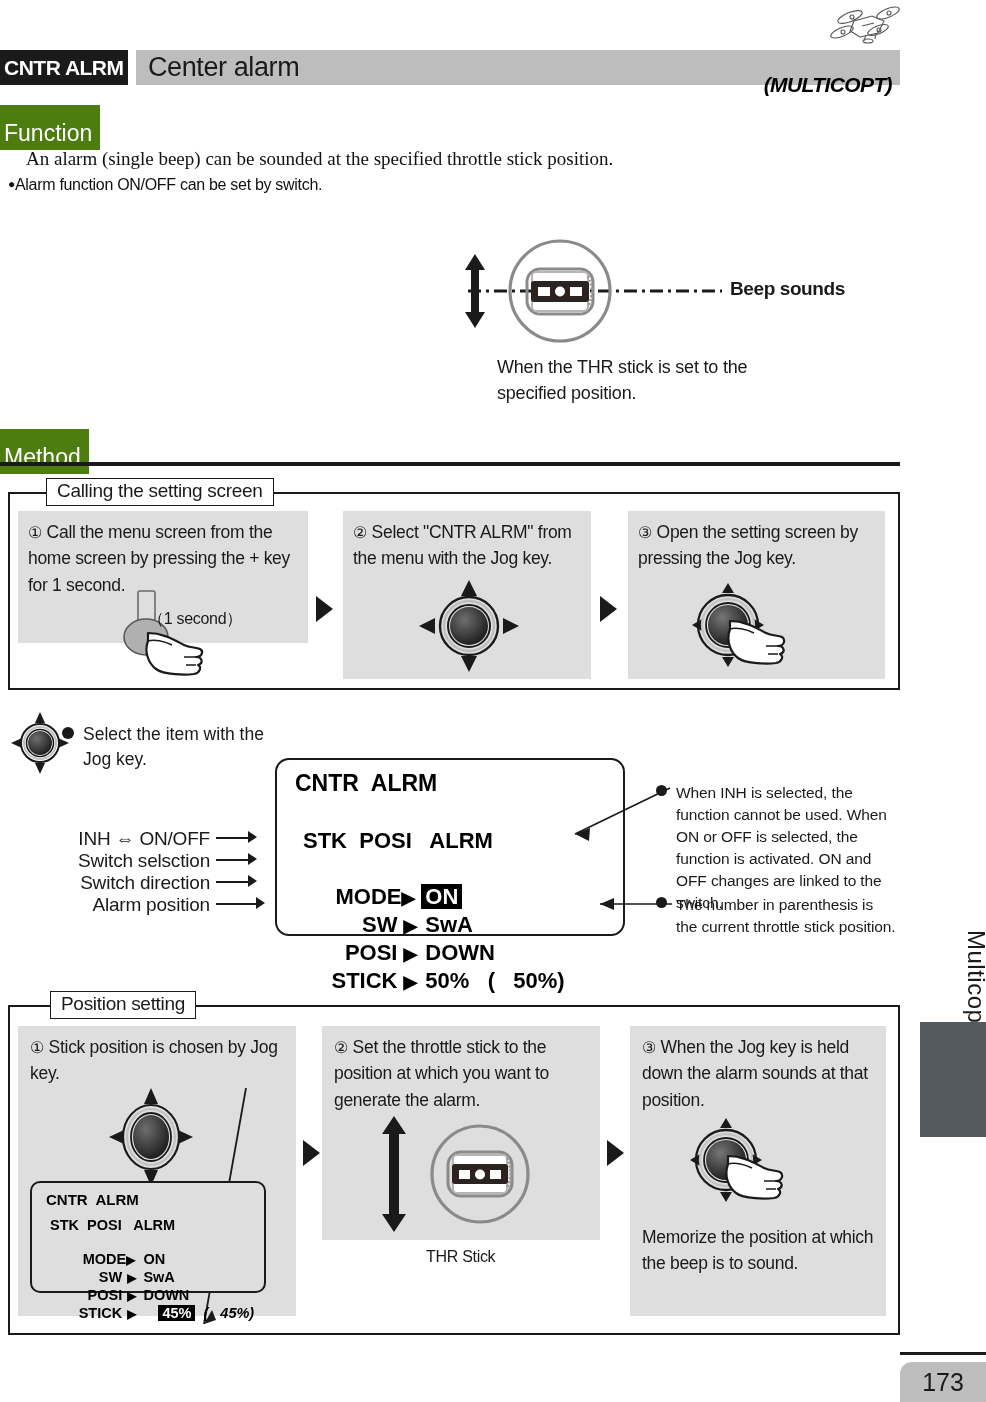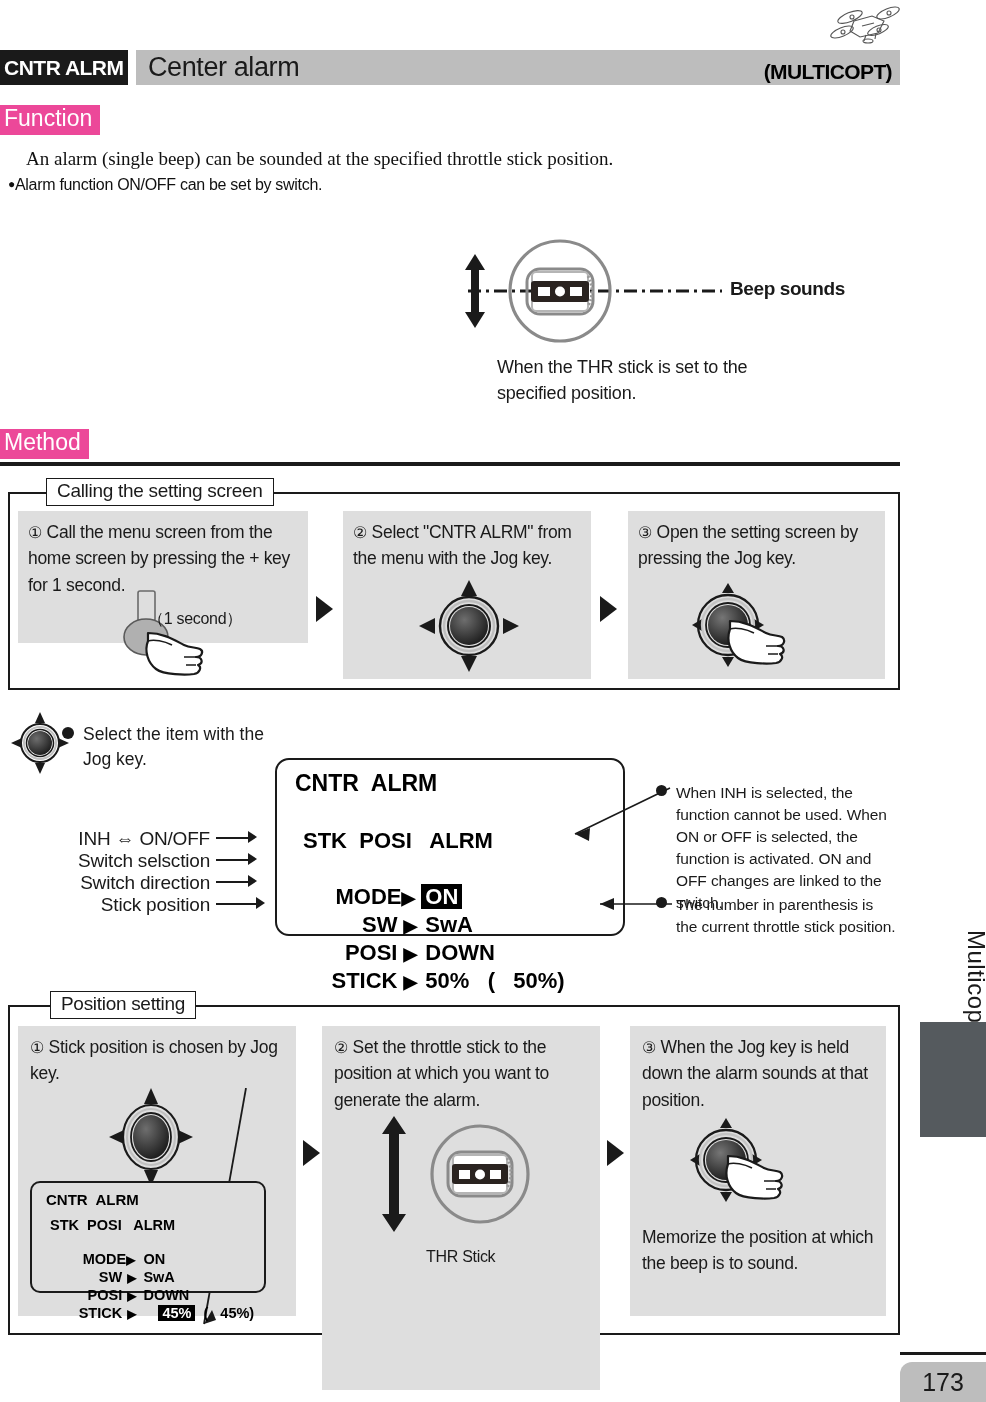--- a/index.html
+++ b/index.html
@@ -26,30 +26,30 @@
   }
   .header .bar {
     position:absolute; left:136px; top:0; right:0; height:35px;
     background:#bdbdbd;
   }
   .header .title {
     position:absolute; left:148px; top:0; height:41px; line-height:35px;
     font-size:27px; font-weight:400; color:#1a1a1a; letter-spacing:-0.4px;
   }
   .header .model {
-    position:absolute; right:8px; top:4px; height:35px; line-height:35px;
-    font-size:21px; font-weight:700; color:#000; letter-spacing:-0.6px;
+    position:absolute; right:8px; top:17px; height:35px; line-height:35px;
+    font-size:21px; font-weight:700; color:#000; letter-spacing:-0.6px;font-style:italic;
   }
 
   
   .tag-black {
     position:absolute;
-    background:#ec4899; color:#fff;
+    background:#4d7c0f; color:#fff;
     font-size:23px; font-weight:400;
-    padding:0 8px 3px 4px; line-height:1.18;
+    padding:15px 8px 3px 4px; line-height:1.18;
     white-space:nowrap;
   }
 
   
   .fn-line1 {
     position:absolute; left:26px; top:148px; width:860px;
     font-family:"Liberation Serif", serif; font-size:19px; color:#111;
   }
   .fn-line2 {
     position:absolute; left:8px; top:176px; width:860px;
@@ -333,21 +333,21 @@
 <div class="lead-arrow" style="left:248px; top:831px;"></div>
 
 <div class="callout-left" style="left:30px; top:850px; width:180px;">Switch selsction</div>
 <div class="lead-line" style="left:216px; top:859px; width:32px;"></div>
 <div class="lead-arrow" style="left:248px; top:853px;"></div>
 
 <div class="callout-left" style="left:30px; top:872px; width:180px;">Switch direction</div>
 <div class="lead-line" style="left:216px; top:881px; width:32px;"></div>
 <div class="lead-arrow" style="left:248px; top:875px;"></div>
 
-<div class="callout-left" style="left:60px; top:894px; width:150px;">Stick position</div>
+<div class="callout-left" style="left:60px; top:894px; width:150px;">Alarm position</div>
 <div class="lead-line" style="left:216px; top:903px; width:40px;"></div>
 <div class="lead-arrow" style="left:256px; top:897px;"></div>
 
 <svg style="position:absolute; left:440px; top:786px;" width="240" height="130" viewBox="0 0 240 130">
   <path d="M230 2 L135 48" stroke="#1a1a1a" stroke-width="1.6" fill="none"></path>
   <path d="M135 48 L150 42 L149 55 Z" fill="#1a1a1a"></path>
   <path d="M232 118 L160 118" stroke="#1a1a1a" stroke-width="1.6" fill="none"></path>
   <path d="M160 118 L174 112 L174 124 Z" fill="#1a1a1a"></path>
 </svg>
 
@@ -396,27 +396,27 @@
     <div class="lcd-row" style="left:18px; top:52px; font-size:14.5px;">
       <span style="display:inline-block; width:52px; text-align:right;">MODE</span><span style="font-size:12px;">▶</span><span style="margin-left:8px;">ON</span>
     </div>
     <div class="lcd-row" style="left:18px; top:70px; font-size:14.5px;">
       <span style="display:inline-block; width:48px; text-align:right;">SW</span><span style="font-size:12px; margin-left:5px;">▶</span><span style="margin-left:7px;">SwA</span>
     </div>
     <div class="lcd-row" style="left:14px; top:88px; font-size:14.5px;">
       <span style="display:inline-block; width:52px; text-align:right;">POSI</span><span style="font-size:12px; margin-left:5px;">▶</span><span style="margin-left:7px;">DOWN</span>
     </div>
     <div class="lcd-row" style="left:8px; top:106px; font-size:14.5px;">
-      <span style="display:inline-block; width:58px; text-align:right;">STICK</span><span style="font-size:12px; margin-left:5px;">▶</span><span class="hl" style="margin-left:22px;">45%</span><span style="margin-left:8px;">(   45%)</span>
+      <span style="display:inline-block; width:58px; text-align:right;">STICK</span><span style="font-size:12px; margin-left:5px;">▶</span><span class="hl" style="margin-left:22px;">45%</span><span style="margin-left:8px;font-style:italic;">(   45%)</span>
     </div>
   </div>
 </div>
 <div class="arrow-next" style="left:303px; top:1140px;"></div>
 
-<div class="panel" style="left:322px; top:1026px; width:278px; height:364px;">
+<div class="panel" style="left:322px; top:1026px; width:278px; height:214px;">
   <div class="steptext" style="left:12px; top:8px; right:8px;">
     <span class="num">②</span>
     <span>Set the throttle stick to the position at which you want to generate the alarm.</span>
   </div>
   <svg style="position:absolute; left:50px; top:78px;" width="200" height="140" viewBox="0 0 200 140">
     <path d="M22 12 L34 30 H27 V110 H34 L22 128 L10 110 H17 V30 H10 Z" fill="#1a1a1a"></path>
     <circle cx="108" cy="70" r="48" fill="none" stroke="#8a8a8a" stroke-width="3.2"></circle>
     <rect x="76" y="48" width="64" height="44" rx="13" fill="none" stroke="#8a8a8a" stroke-width="3"></rect>
     <rect x="81" y="51" width="54" height="38" rx="4" fill="#ffffff" stroke="#b5b5b5" stroke-width="2"></rect>
     <rect x="80" y="60" width="56" height="20" rx="3" fill="#2a2320"></rect>

